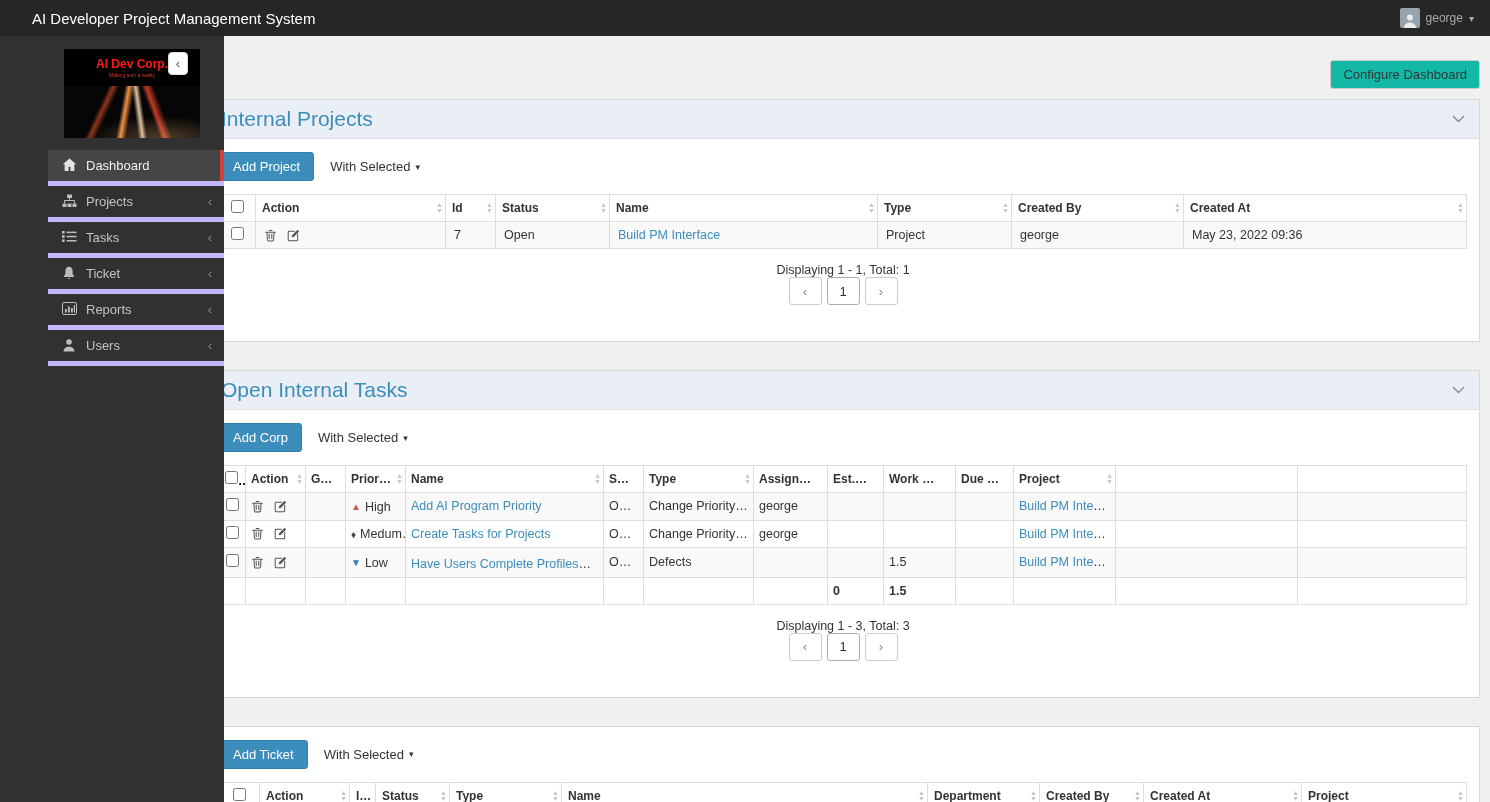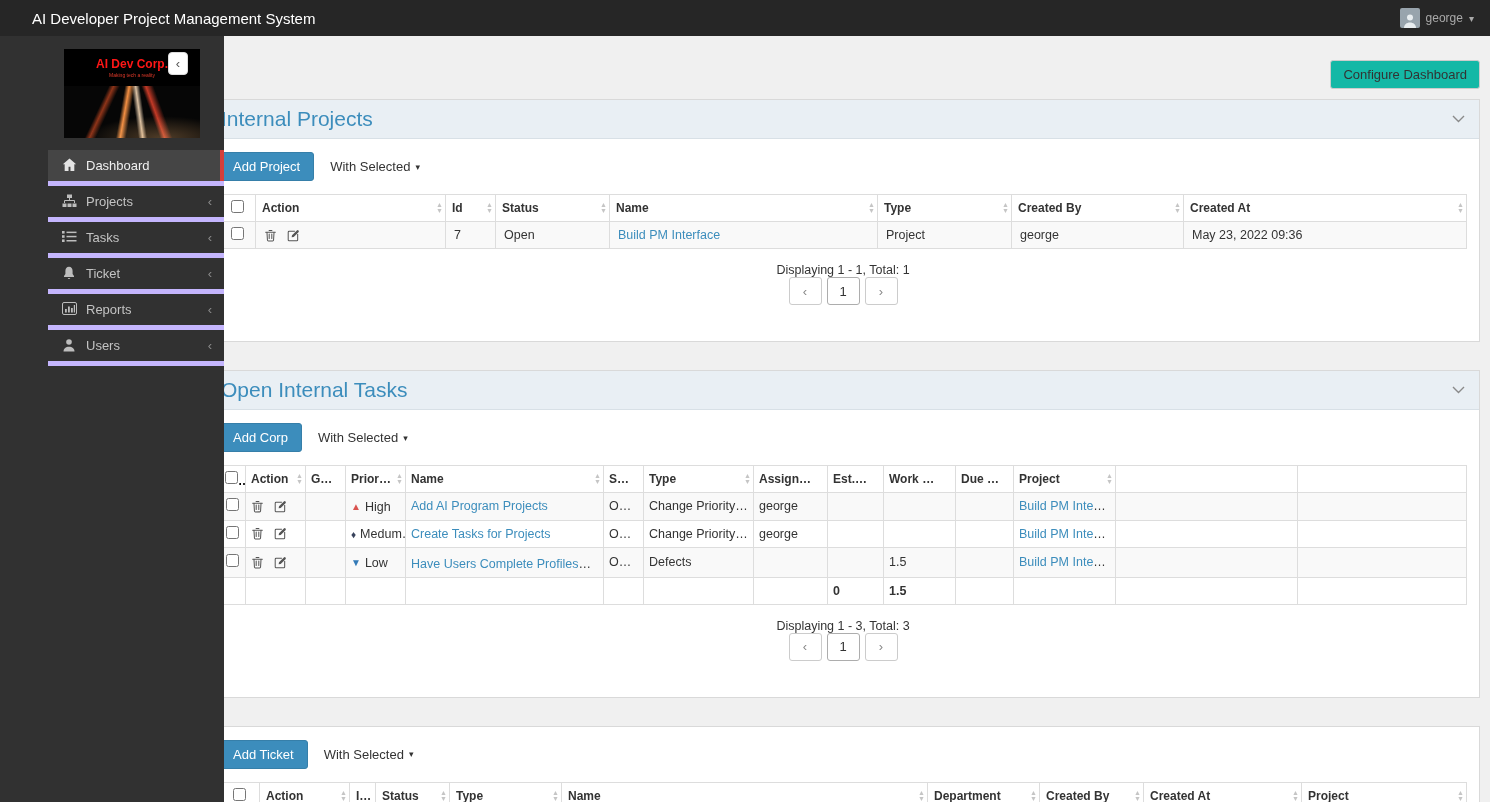--- a/index.html
+++ b/index.html
@@ -365,21 +365,21 @@
                       <path d="M12.4 1.6a1.3 1.3 0 00-1.8 0L5.4 6.8 5 9l2.2-.4 5.2-5.2a1.3 1.3 0 000-1.8z" fill="#555"></path>
                     </svg>
                   </button>
             </span>
               </td>
             <td></td>
             <td><span class="pri high">
                   <i>▲</i>
                   <span>High</span>
                 </span></td>
-            <td><a class="link">Add AI Program Projects</a></td>
+            <td><a class="link">Add AI Program Priority</a></td>
             <td>Open</td>
             <td>Change Priority Rate</td>
             <td>george</td>
             <td></td>
             <td></td>
             <td></td>
             <td><a class="link">Build PM Interface</a></td>
             <td></td>
             <td></td>
           </tr>

